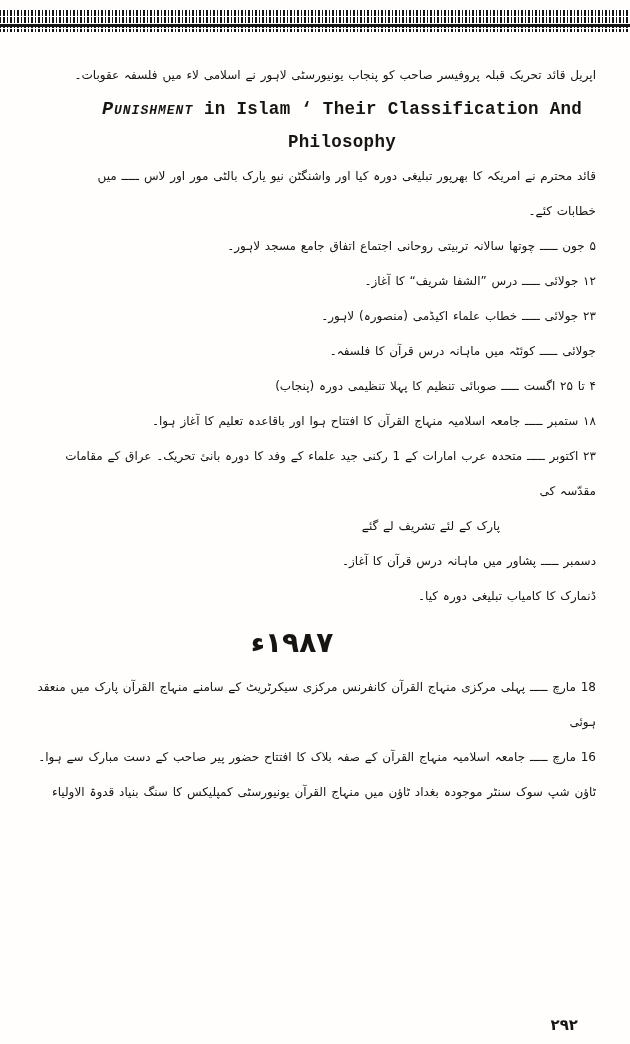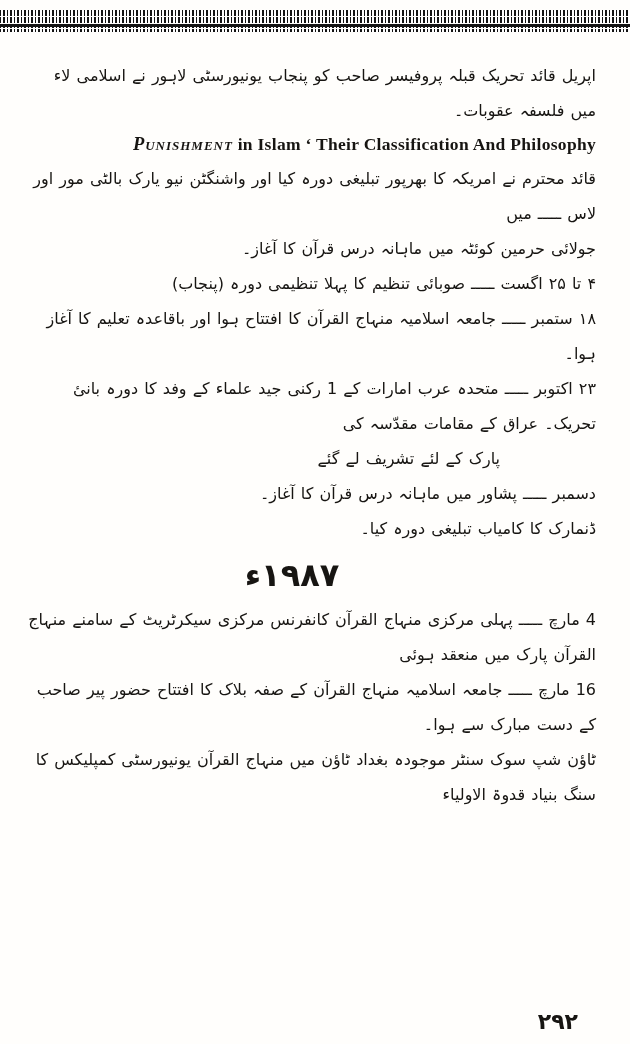--- a/index.html
+++ b/index.html
@@ -21,79 +21,83 @@
         #fffefc 20px, #fffefc 21px, transparent 21px, transparent 24px),
       linear-gradient(to bottom, transparent 0px, transparent 16px, #151515 16px, #151515 19px, transparent 19px, transparent 24px),
       repeating-linear-gradient(90deg, #141414 0px, #141414 1.5px, transparent 1.5px, transparent 3.5px);
   }
   .content{
     padding:26px 34px 0 28px;
   }
   .u{
     direction:rtl;
     text-align:right;
-    font-size:16px;
+    font-size:12px;
     line-height:35px;
     word-spacing:1px;
   }
   .indent-r{ padding-right:96px; }
   .eng{
     direction:ltr;
-    text-align:right;
+    text-align:center;
     padding-left:60px;
-    font-family:Liberation Serif, serif;
+    font-family:Liberation Mono, monospace;
     font-weight:bold;
     font-size:17.5px;
     line-height:33px;
     letter-spacing:0.3px;
   }
   .eng .lead{
     font-style:italic;
     font-variant:small-caps;
     letter-spacing:1px;
     font-size:18.5px;
   }
   .year-heading{
     direction:rtl;
     text-align:center;
-    font-size:32px;
+    font-size:28px;
     font-weight:bold;
     line-height:46px;
     margin:6px 40px 4px 0;
   }
   .page-number{
     position:absolute;
     right:52px; bottom:10px;
     direction:rtl;
-    font-size:22px;
+    font-size:15px;
     font-weight:bold;
     letter-spacing:2px;
   }
 </style>
 </head>
 <body>
 
 <div class="ornament"></div>
 
 <div class="content">
 
   <p class="u">اپریل قائد تحریک قبلہ پروفیسر صاحب کو پنجاب یونیورسٹی لاہور نے اسلامی لاء میں فلسفہ عقوبات۔</p>
 
   <p class="eng"><span class="lead">Punishment</span> <span>in Islam ‘ Their Classification And Philosophy</span></p>
 
   <p class="u">قائد محترم نے امریکہ کا بھرپور تبلیغی دورہ کیا اور واشنگٹن نیو یارک بالٹی مور اور لاس ـــــ میں</p>
-  <p class="u">جولائی حرمین کوئٹہ میں ماہانہ درس قرآن کا آغاز۔</p>
+  <p class="u">خطابات کئے۔</p>
+  <p class="u">۵ جون ـــــ چوتھا سالانہ تربیتی روحانی اجتماع اتفاق جامع مسجد لاہور۔</p>
+  <p class="u">۱۲ جولائی ـــــ درس ”الشفا شریف“ کا آغاز۔</p>
+  <p class="u">۲۳ جولائی ـــــ خطاب علماء اکیڈمی (منصورہ) لاہور۔</p>
+  <p class="u">جولائی ـــــ کوئٹہ میں ماہانہ درس قرآن کا فلسفہ۔</p>
   <p class="u">۴ تا ۲۵ اگست ـــــ صوبائی تنظیم کا پہلا تنظیمی دورہ (پنجاب)</p>
   <p class="u">۱۸ ستمبر ـــــ جامعہ اسلامیہ منہاج القرآن کا افتتاح ہوا اور باقاعدہ تعلیم کا آغاز ہوا۔</p>
   <p class="u">۲۳ اکتوبر ـــــ متحدہ عرب امارات کے 1 رکنی جید علماء کے وفد کا دورہ بانیٔ تحریک۔ عراق کے مقامات مقدّسہ کی</p>
   <p class="u indent-r">پارک کے لئے تشریف لے گئے</p>
   <p class="u">دسمبر ـــــ پشاور میں ماہانہ درس قرآن کا آغاز۔</p>
   <p class="u">ڈنمارک کا کامیاب تبلیغی دورہ کیا۔</p>
 
   <h2 class="year-heading" dir="rtl">۱۹۸۷ء</h2>
 
-  <p class="u">4 مارچ ـــــ پہلی مرکزی منہاج القرآن کانفرنس مرکزی سیکرٹریٹ کے سامنے منہاج القرآن پارک میں منعقد ہوئی</p>
+  <p class="u">18 مارچ ـــــ پہلی مرکزی منہاج القرآن کانفرنس مرکزی سیکرٹریٹ کے سامنے منہاج القرآن پارک میں منعقد ہوئی</p>
   <p class="u">16 مارچ ـــــ جامعہ اسلامیہ منہاج القرآن کے صفہ بلاک کا افتتاح حضور پیر صاحب کے دست مبارک سے ہوا۔</p>
   <p class="u">ٹاؤن شپ سوک سنٹر موجودہ بغداد ٹاؤن میں منہاج القرآن یونیورسٹی کمپلیکس کا سنگ بنیاد قدوۃ الاولیاء</p>
 
 </div>
 
 <div class="page-number">۲۹۲</div>
 
 </body></html>

